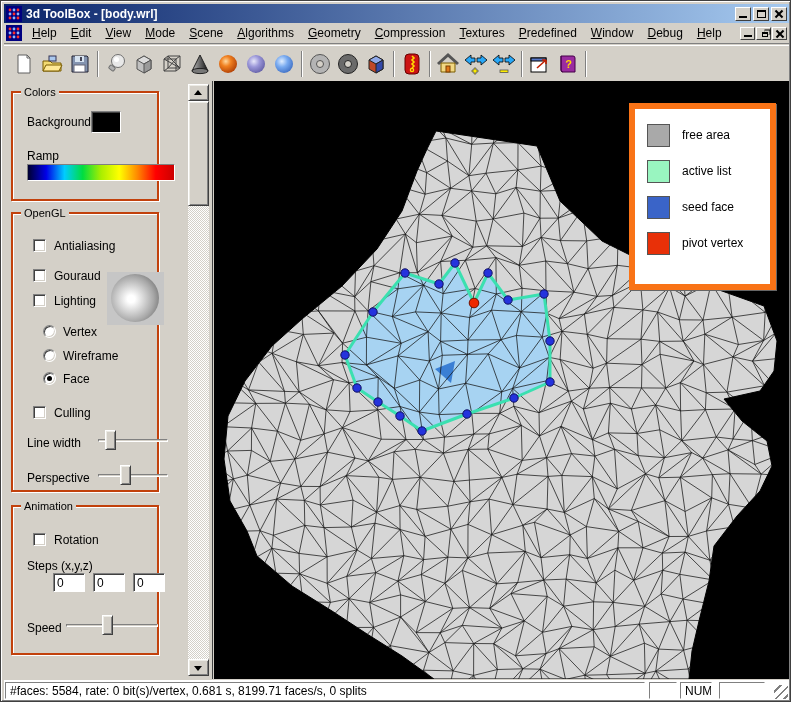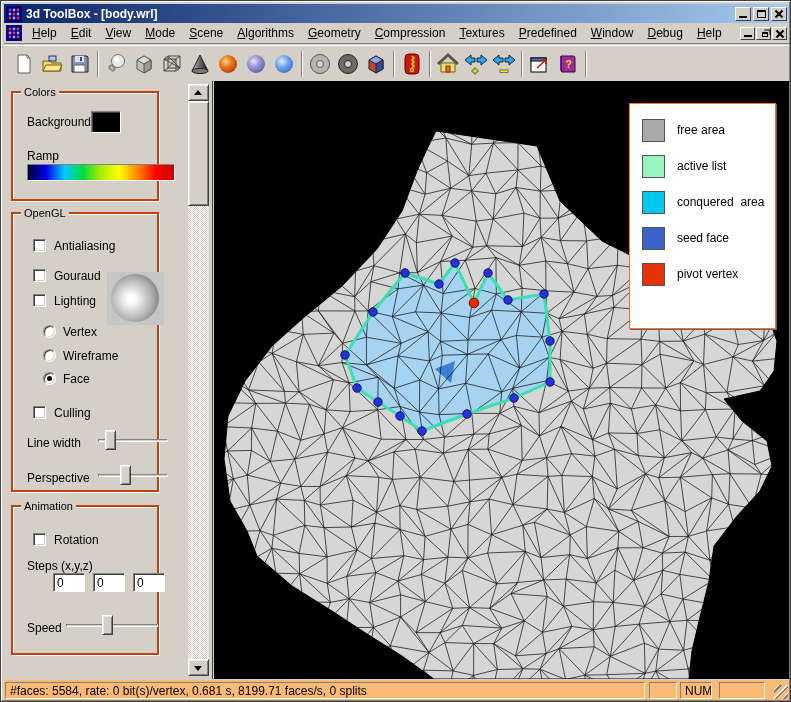--- a/index.html
+++ b/index.html
@@ -68,27 +68,27 @@
   .sbtn{position:absolute;left:0;width:21px;height:17px;background:#d4d0c8;border:1px solid;
      border-color:#fff #404040 #404040 #fff;box-shadow:inset 1px 1px 0 #ecebe5,inset -1px -1px 0 #808080;}
   .sbtn.up{top:0;} .sbtn.down{bottom:0;}
   .arr{position:absolute;left:5px;width:0;height:0;border-left:4px solid transparent;border-right:4px solid transparent;}
   .arr.u{top:5px;border-bottom:5px solid #000;}
   .arr.d{top:6px;border-top:5px solid #000;}
   .sthumb{position:absolute;left:0;top:17px;width:21px;height:105px;background:#d4d0c8;border:1px solid;
      border-color:#fff #404040 #404040 #fff;box-shadow:inset 1px 1px 0 #ecebe5,inset -1px -1px 0 #808080;}
   
   .viewport{position:absolute;left:210px;top:0;width:575px;height:598px;background:#000;}
-  .legend{position:absolute;left:415px;top:22px;width:147px;height:226px;background:#fff;
-     border:1px solid #f97316;box-shadow:1px 1px 0 #666;padding:8px 0 0 12px;}
+  .legend{position:absolute;left:415px;top:22px;width:147px;height:187px;background:#fff;
+     border:6px solid #f97316;box-shadow:1px 1px 0 #666;padding:8px 0 0 12px;}
   .lrow{height:36px;display:flex;align-items:center;}
   .lsw{width:23px;height:23px;border:1px solid #555;flex:0 0 23px;}
   .llab{margin-left:12px;font-size:12px;white-space:pre;}
   
-  .statusbar{position:absolute;left:3px;top:679px;width:785px;height:20px;background:#fdba74;}
+  .statusbar{position:absolute;left:3px;top:679px;width:785px;height:20px;background:#ffffff;}
   .sp{position:absolute;top:2px;height:17px;border:1px solid;border-color:#808080 #fff #fff #808080;
       font-size:12px;padding:1px 4px;white-space:nowrap;overflow:hidden;}
   .sp.main{left:1px;width:640px;}
   .sp.s1{left:645px;width:28px;}
   .sp.s2{left:676px;width:32px;text-align:center;}
   .sp.s3{left:715px;width:46px;}
   .grip{position:absolute;right:1px;bottom:1px;width:14px;height:14px;
      background:repeating-linear-gradient(135deg,transparent 0 3px,#fff 3px 4px,#808080 4px 6px);}
 </style>
 </head>
@@ -443,24 +443,20 @@
       <div class="legend">
         <div class="lrow">
           <span class="lsw" style="background: rgb(169, 169, 169);"></span>
           <span class="llab">free area</span>
           </div>
         <div class="lrow">
           <span class="lsw" style="background: rgb(153, 245, 192);"></span>
           <span class="llab">active list</span>
           </div>
         <div class="lrow">
-          <span class="lsw" style="background: rgb(0, 200, 240);"></span>
-          <span class="llab">conquered  area</span>
-          </div>
-        <div class="lrow">
           <span class="lsw" style="background: rgb(58, 100, 200);"></span>
           <span class="llab">seed face</span>
           </div>
         <div class="lrow">
           <span class="lsw" style="background: rgb(232, 48, 8);"></span>
           <span class="llab">pivot vertex</span>
           </div>
       </div>
     </div>
   </div>

